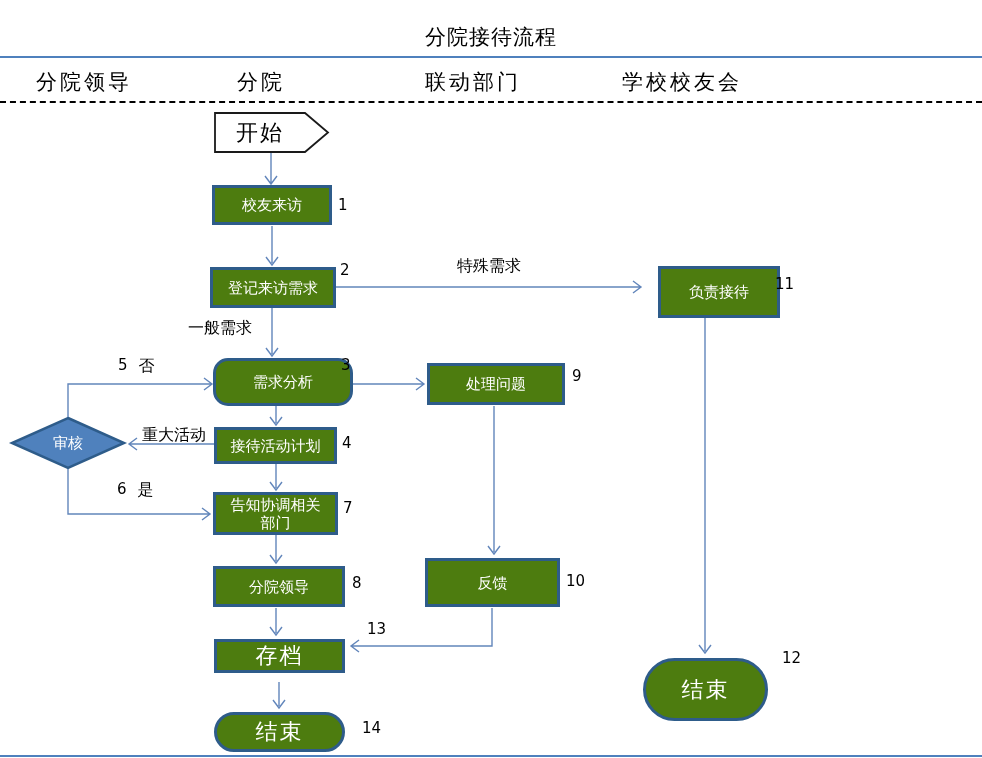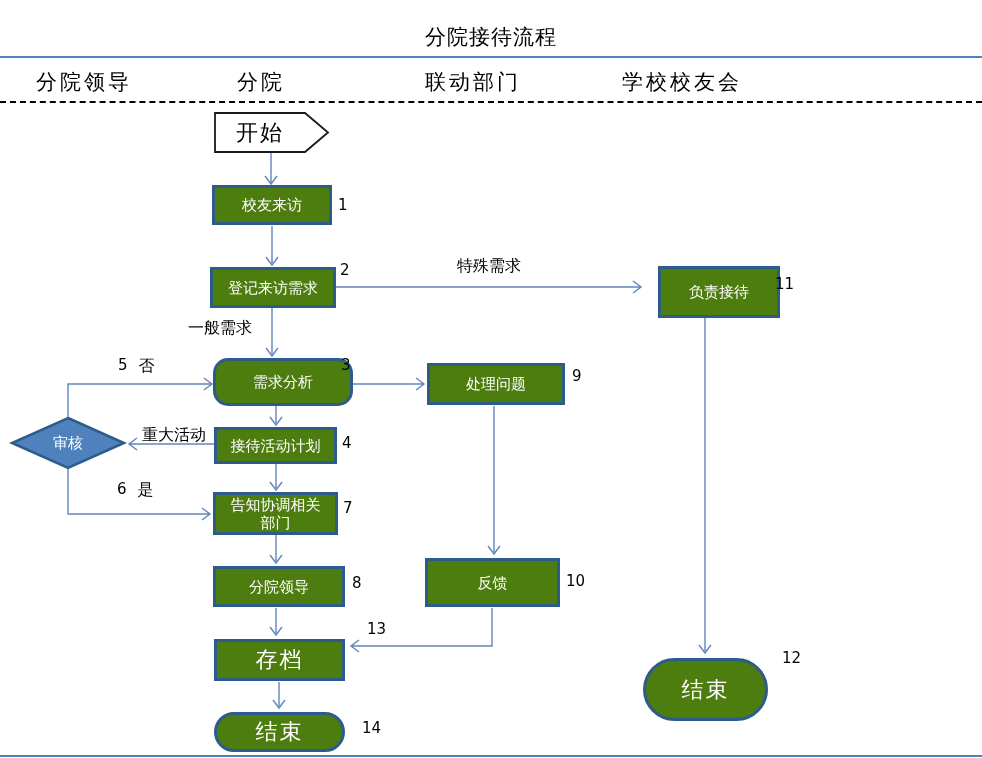--- a/index.html
+++ b/index.html
@@ -84,21 +84,21 @@
   <div class="node" style="left:213px;top:492px;width:125px;height:43px;">
     <span>
       <span style="display:block;">告知协调相关</span>
       <span style="display:block;">部门</span>
     </span>
   </div>
   <div class="node" style="left:213px;top:566px;width:132px;height:41px;">分院领导</div>
   <div class="node" style="left:427px;top:363px;width:138px;height:42px;">处理问题</div>
   <div class="node" style="left:425px;top:558px;width:135px;height:49px;">反馈</div>
   <div class="node" style="left:658px;top:266px;width:122px;height:52px;text-align:right;">负责接待</div>
-  <div class="node big" style="left:214px;top:639px;width:131px;height:42px;">存档</div>
+  <div class="node big" style="left:214px;top:639px;width:131px;height:34px;">存档</div>
   <div class="node stadium big" style="left:214px;top:712px;width:131px;height:40px;">结束</div>
   <div class="node stadium big" style="left:643px;top:658px;width:125px;height:63px;">结束</div>
 
   <div class="num" style="left:338px;top:196px;">1</div>
   <div class="num" style="left:340px;top:261px;">2</div>
   <div class="num" style="left:341px;top:356px;">3</div>
   <div class="num" style="left:342px;top:434px;">4</div>
   <div class="num" style="left:343px;top:499px;">7</div>
   <div class="num" style="left:352px;top:574px;">8</div>
   <div class="num" style="left:572px;top:367px;">9</div>

